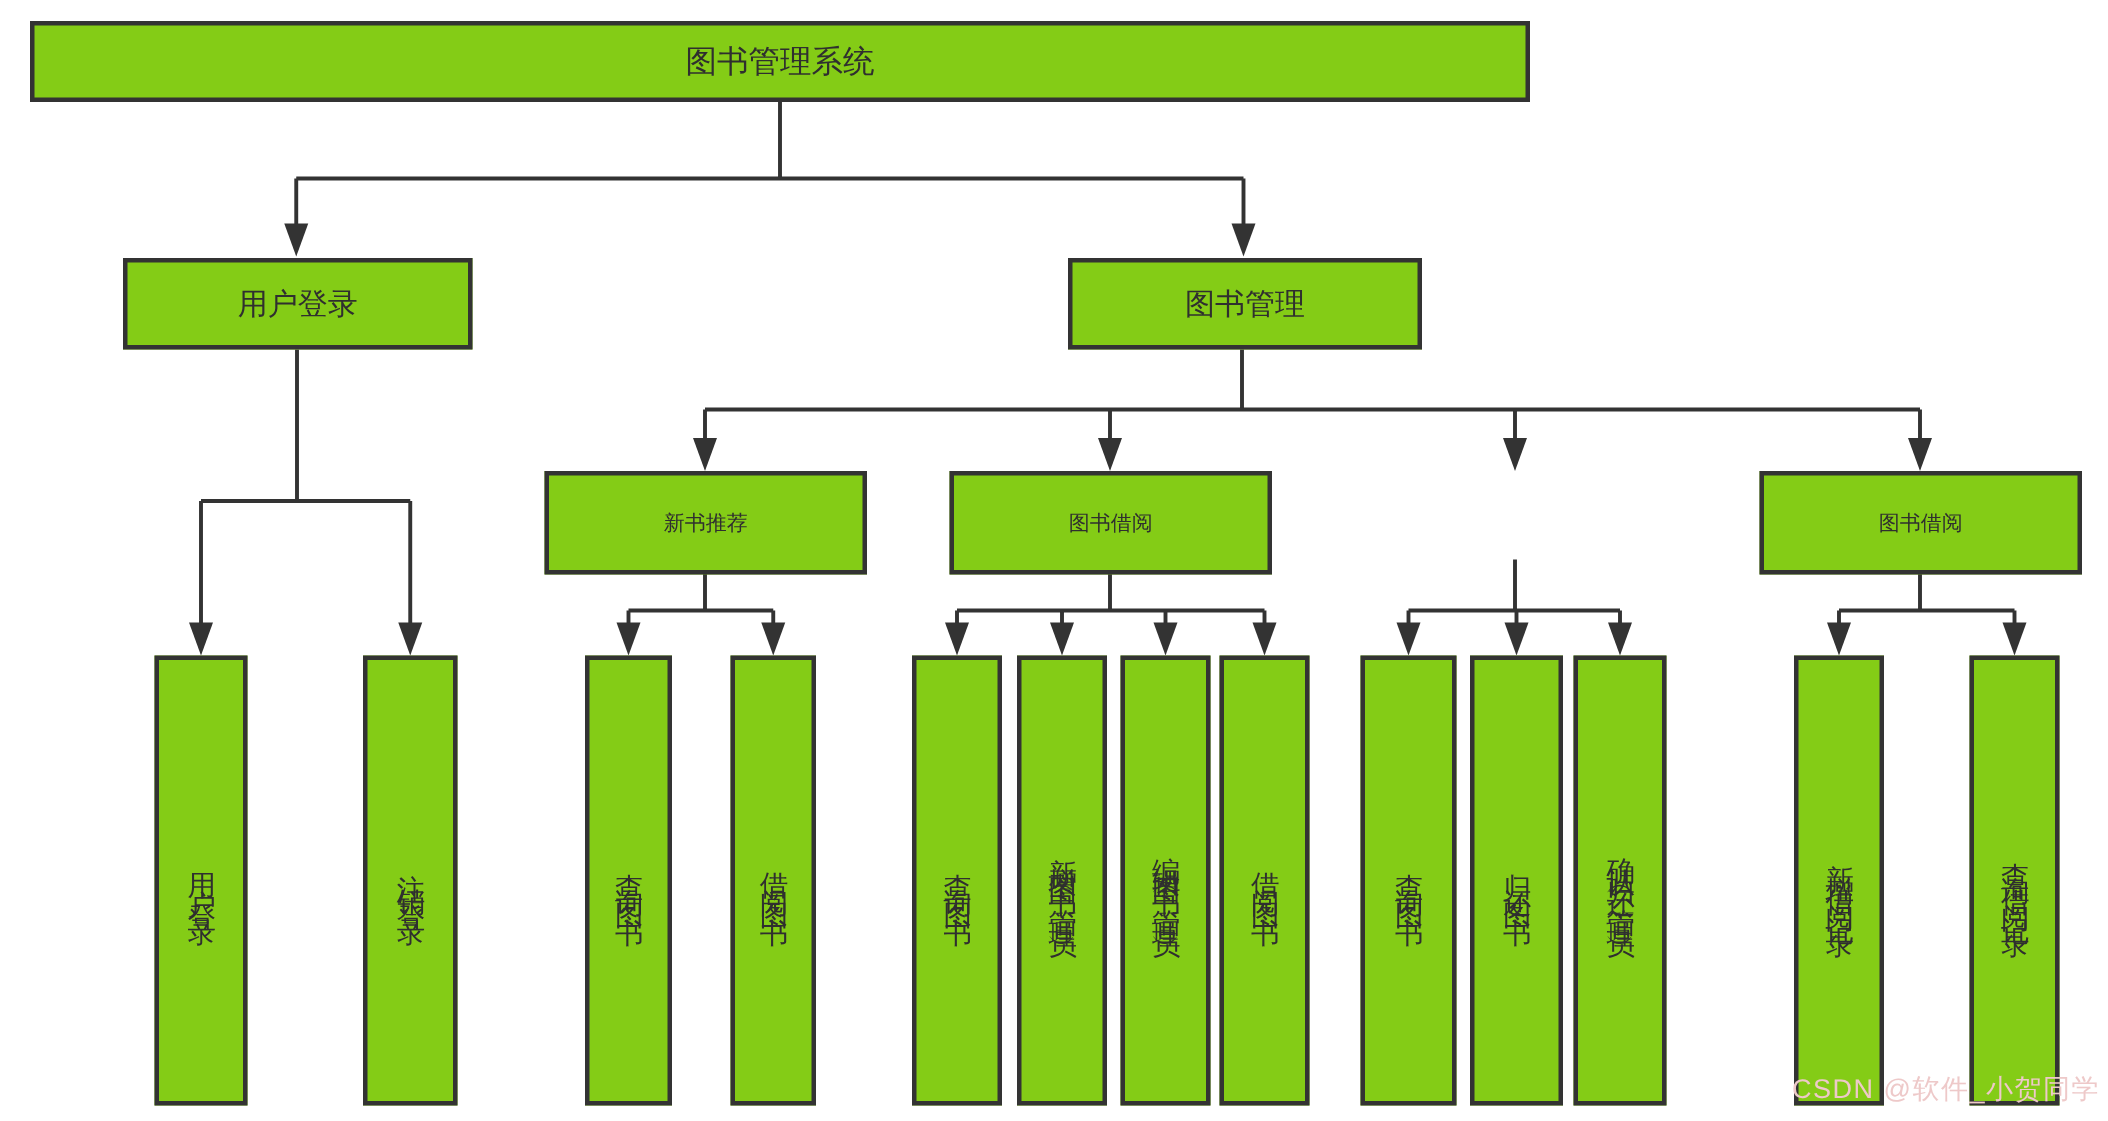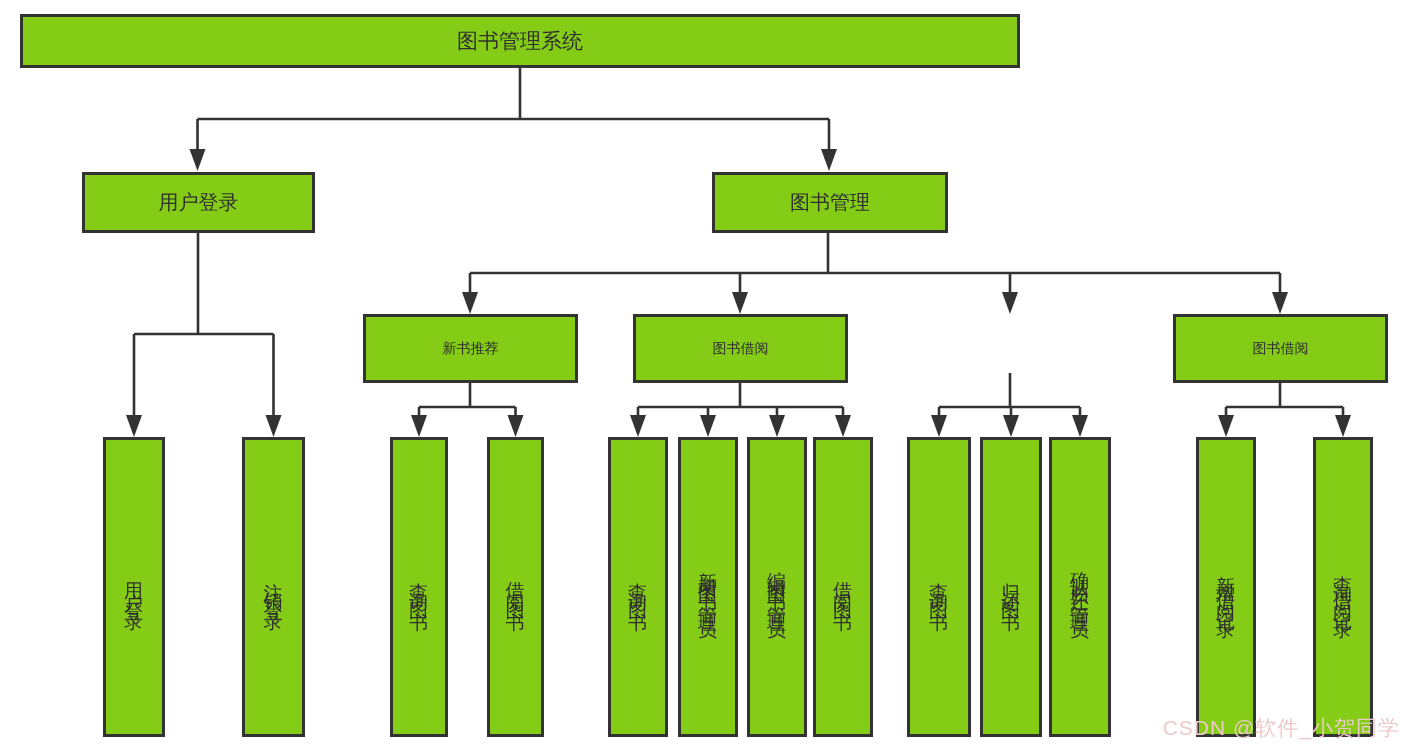--- a/index.html
+++ b/index.html
@@ -69,21 +69,21 @@
   .leaf-br1 { left: 1196px; width: 60px; }
   .leaf-br2 { left: 1313px; width: 60px; }
   
   .leaf-bb2 .vtext, .leaf-bb3 .vtext, .leaf-cb3 .vtext { letter-spacing: 7px; }
   .leaf-br1 .vtext, .leaf-br2 .vtext { letter-spacing: 9px; }
   #watermark {
     position: absolute;
     right: 5px;
     top: 714px;
     z-index: 3;
-    font-size: 21px;
+    font-size: 18px;
     color: #eec9c9;
     letter-spacing: 1px;
   }
 </style>
 </head>
 <body>
 
 <div id="canvas">
 
   <svg id="connector-layer" viewBox="0 0 1405 747" xmlns="http://www.w3.org/2000/svg">

